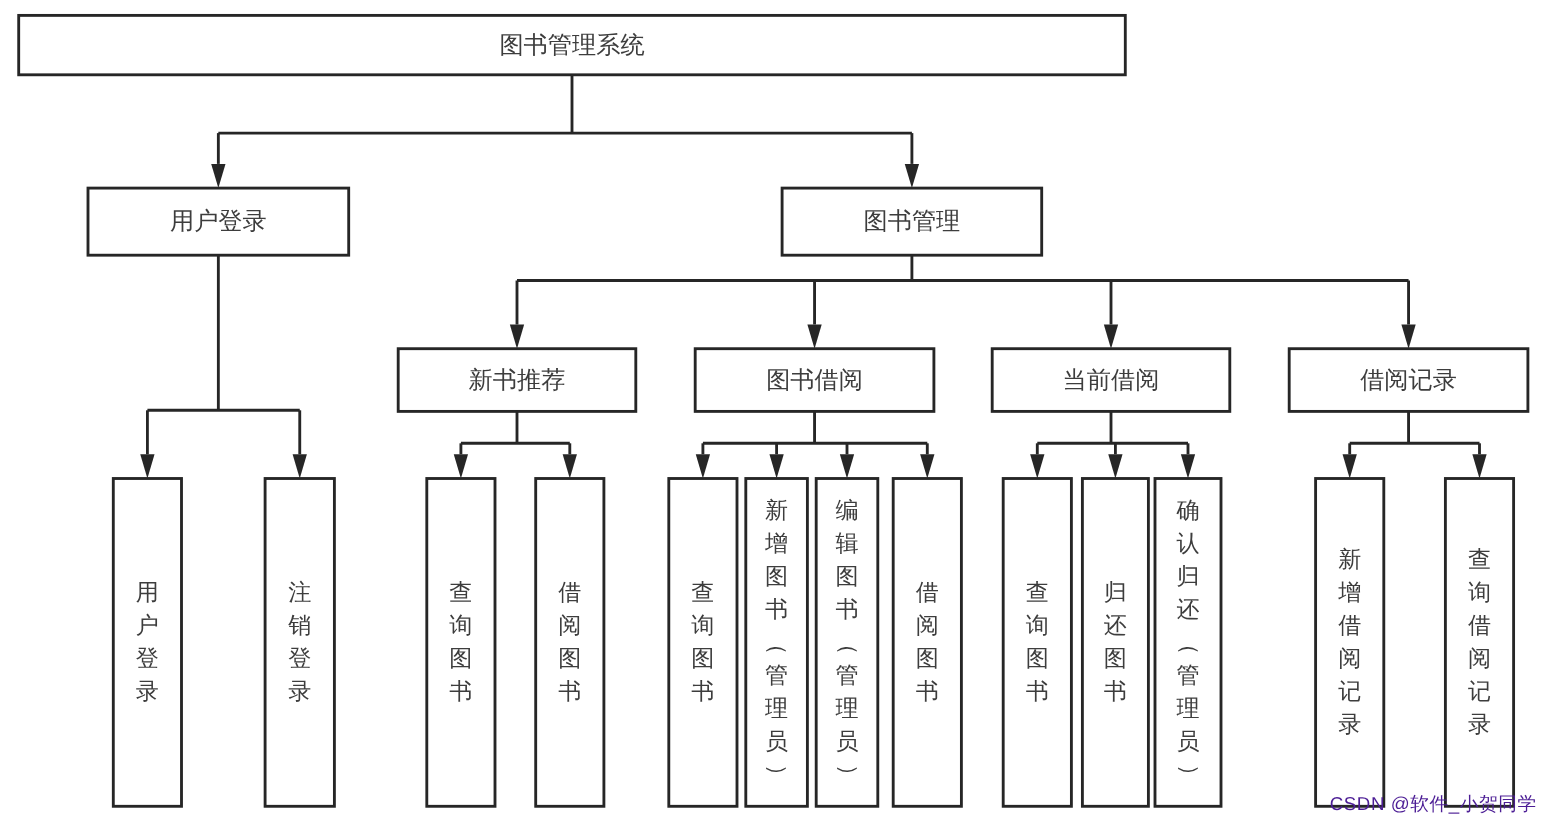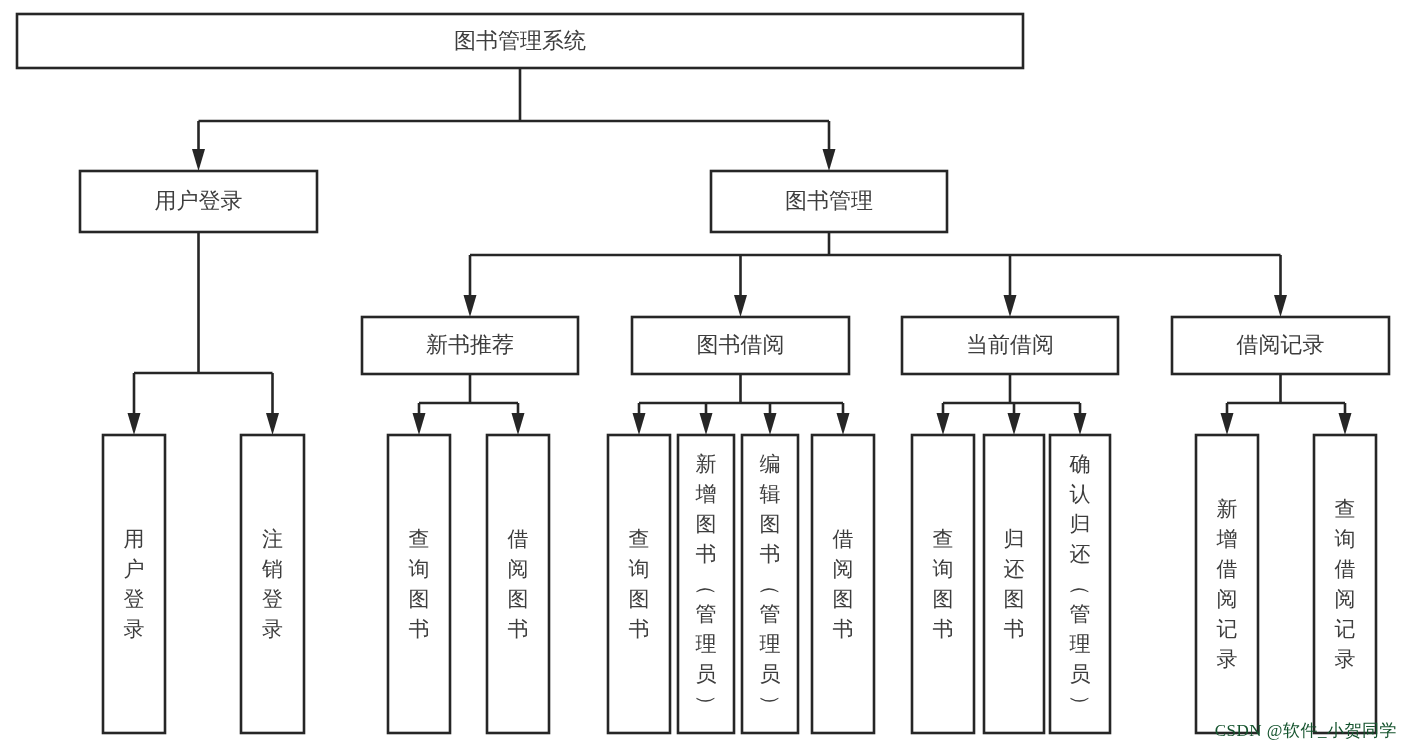--- a/index.html
+++ b/index.html
@@ -52,23 +52,23 @@
   .node-label-h {
     font-size: 22px;
   }
   .node-label-v {
     font-size: 21px;
   }
   .watermark {
     position: absolute;
     right: 8px;
     bottom: 5px;
-    color: #14532d;
+    color: #4c1d95;
     font-size: 17px;
-    font-family: Liberation Serif, serif;
+    font-family: Liberation Sans, sans-serif;
     letter-spacing: 0.5px;
     user-select: none;
     pointer-events: none;
   }
 </style>
 </head>
 <body>
 
 <div id="diagram-root">
   <svg class="diagram-canvas" viewBox="0 0 1405 747">

